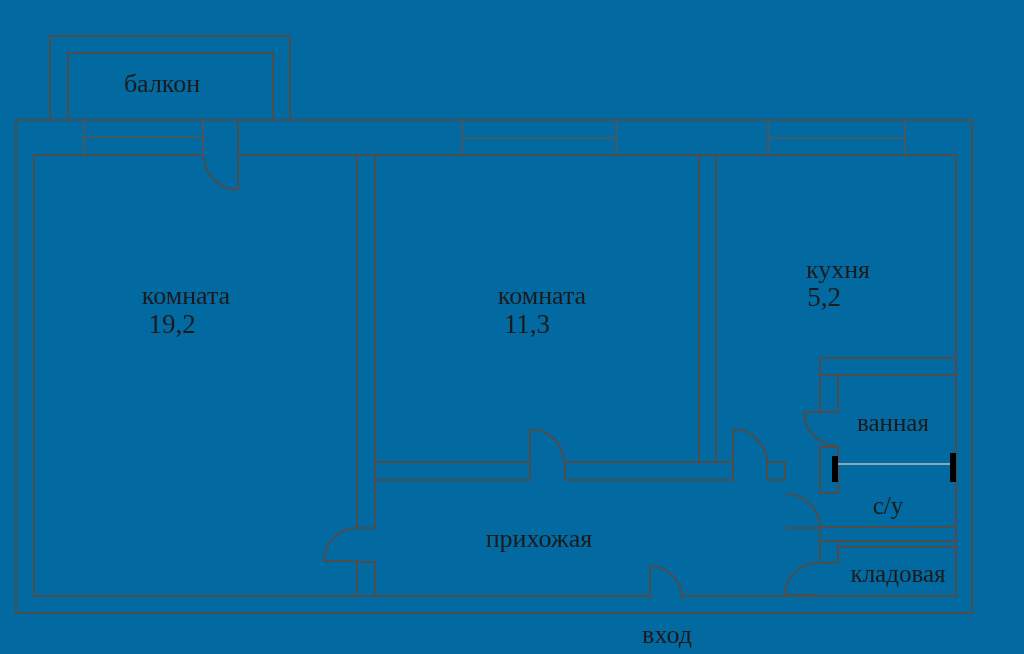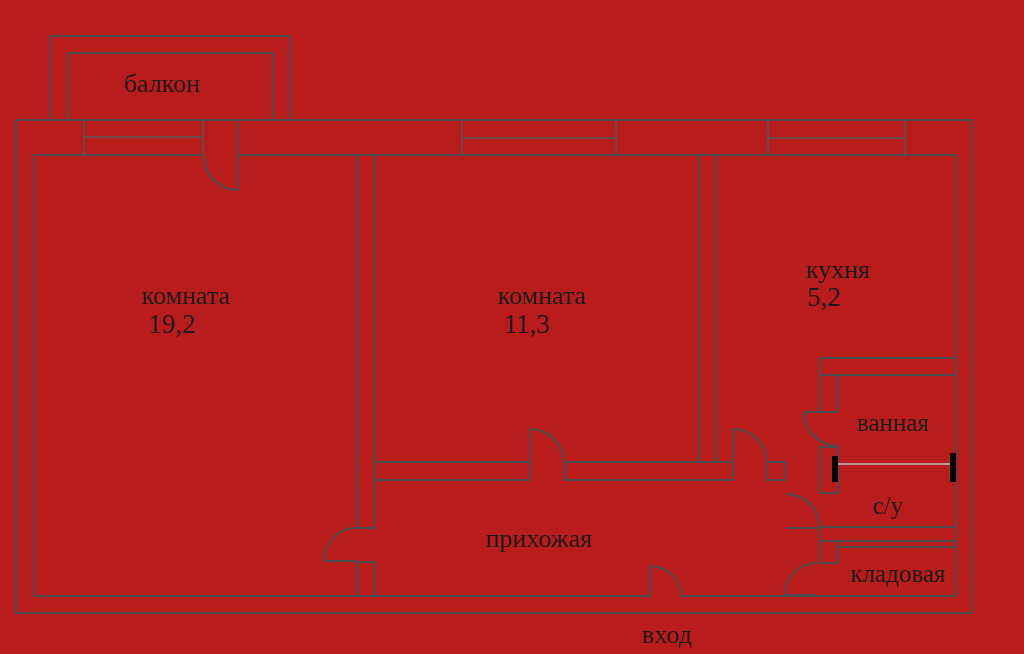--- a/index.html
+++ b/index.html
@@ -1,18 +1,18 @@
 <!DOCTYPE html>
 <html><head>
 <meta charset="utf-8">
 <style>
   html,body{margin:0;padding:0;background:#ffffff;}
   .stage{
     position:relative;width:1024px;height:654px;
-    background:#b91c1c;overflow:hidden;
+    background:#0369a1;overflow:hidden;
     font-family:"Liberation Serif","DejaVu Serif",serif;
   }
   svg{display:block;}
   .wall{fill:none;stroke:#4d4d4d;stroke-width:2;}
   .wall-thin{fill:none;stroke:#555555;stroke-width:1.6;}
   .faint{fill:none;stroke:#bbbbbb;stroke-width:1.4;}
   .door{fill:none;stroke:#4d4d4d;stroke-width:2;}
   .tick{fill:#000000;stroke:none;}
   .lbl{fill:#1b1b1b;font-family:"Liberation Serif","DejaVu Serif",serif;}
   .lbl-room{font-size:26px;}

